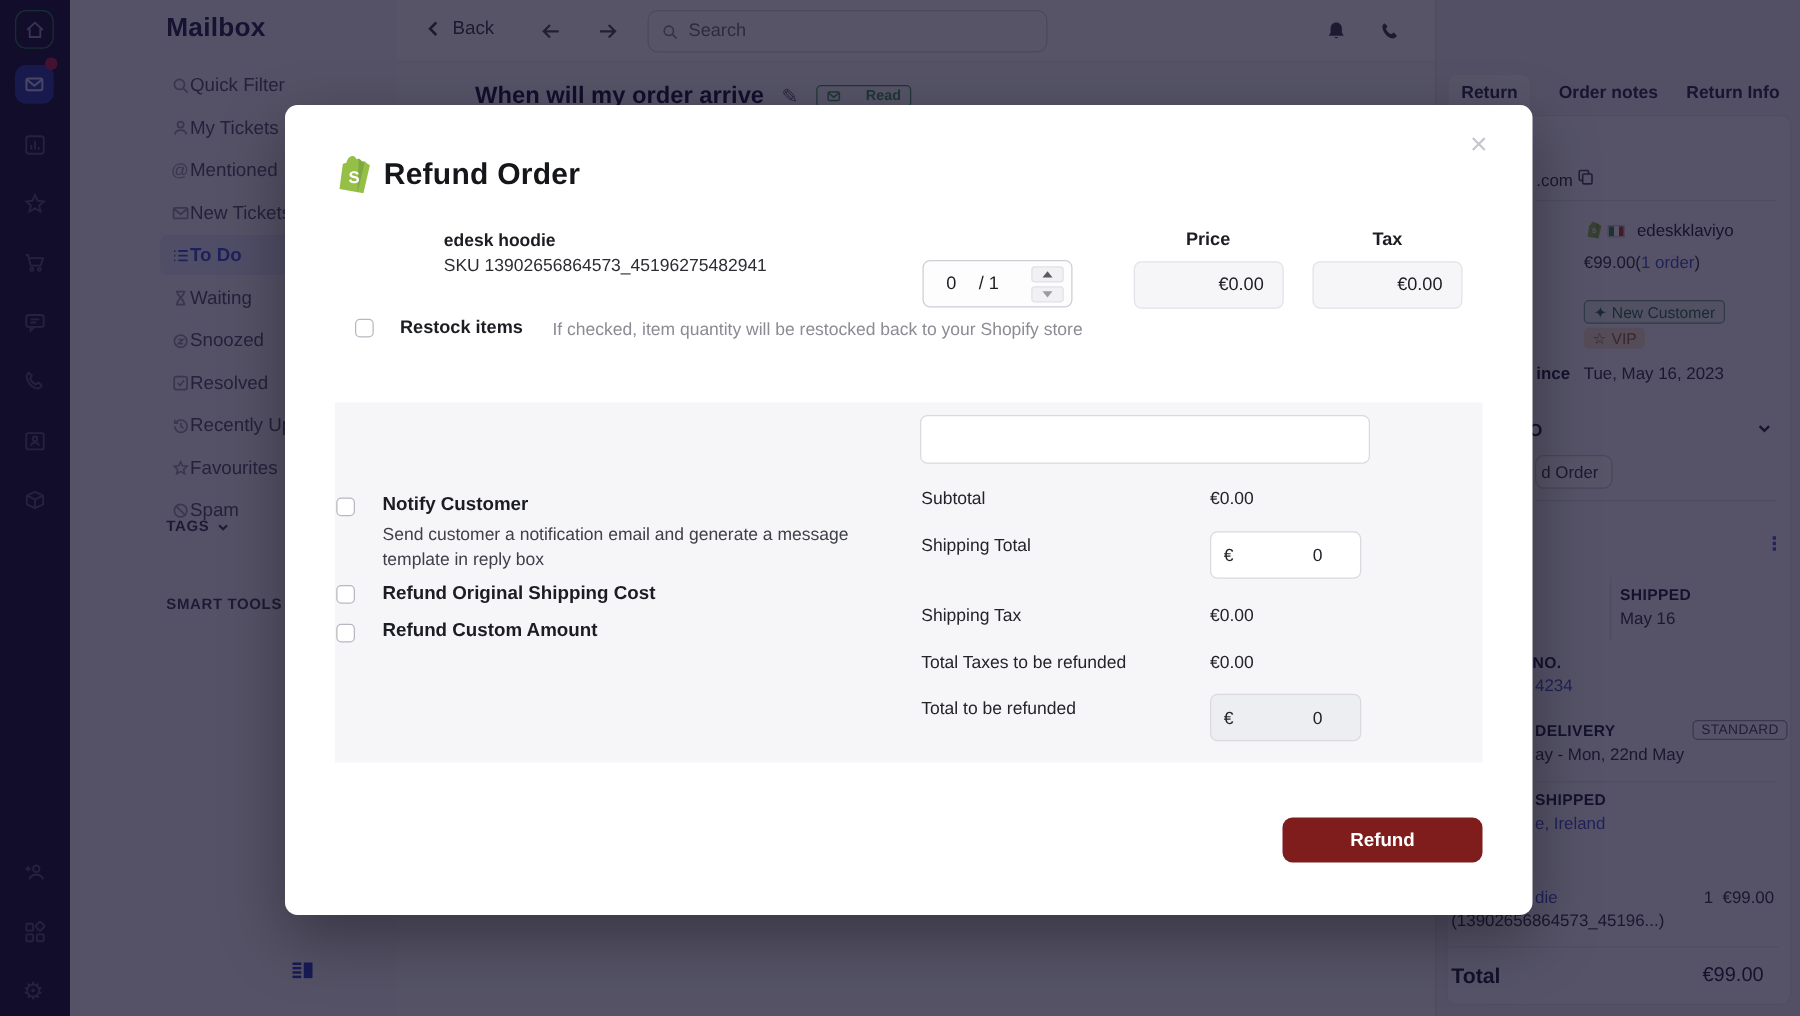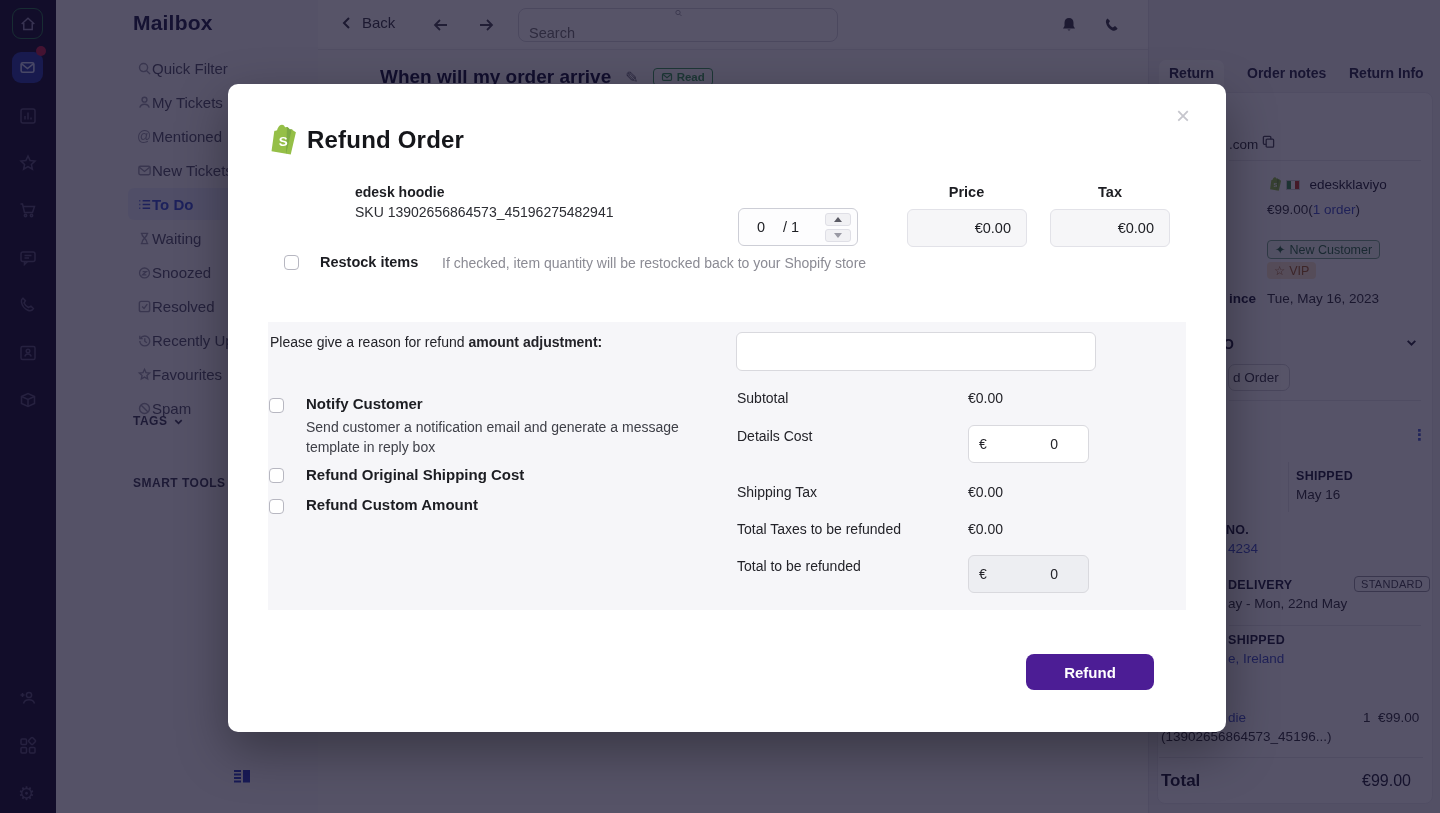--- a/index.html
+++ b/index.html
@@ -25,32 +25,32 @@
   .sb-item.active .sic { color:#3d55d4; }
   .sb-sec { position:absolute; left:77px; font-size:12px; font-weight:bold; letter-spacing:.5px; color:#3f3f58; display:flex; align-items:center; gap:6px; }
   .sb-sec svg { color:#3f3f58; }
   .collapse-ic { position:absolute; left:176px; top:766px; width:20px; height:20px; color:#2e3ebe; }
 
   
   .main { position:absolute; left:318px; top:0; width:830px; height:813px; background:#fbfbfc; z-index:1; }
   .topbar { position:absolute; left:0; top:0; width:830px; height:50px; background:#ffffff; border-bottom:1px solid #e9e9ef; }
   .back { position:absolute; left:22px; top:14px; display:flex; align-items:center; gap:8px; color:#3a3a46; font-size:15px; }
   .nav-arrow { position:absolute; top:16px; color:#4a4a56; }
-  .searchbox { position:absolute; left:200px; top:8px; width:320px; height:34px; border:1px solid #d7d7de; border-radius:8px; background:#fff; display:flex; align-items:center; padding:0 10px; gap:8px; color:#8b8b96;flex-direction:column; }
+  .searchbox { position:absolute; left:200px; top:8px; width:320px; height:34px; border:1px solid #d7d7de; border-radius:8px; background:#fff; display:flex; align-items:center; padding:0 10px; gap:8px; color:#8b8b96; }
   .searchbox input { border:0; outline:none; font-size:14.5px; color:#555; width:100%; background:transparent; font-family:inherit; }
   .tb-ic { position:absolute; top:16px; width:18px; height:18px; color:#3c3c4c; }
   .new-ticket { position:absolute; left:872px; top:8px; height:34px; display:flex; border:1px solid #cfcfd8; border-radius:8px; background:#fff; overflow:hidden; }
   .new-ticket .nt-main { padding:0 14px; display:flex; align-items:center; font-size:14.5px; color:#35353f; }
   .new-ticket .nt-chev { width:44px; border-left:1px solid #cfcfd8; display:flex; align-items:center; justify-content:center; color:#4a4a56; }
   .help-ic { position:absolute; left:1037px; top:15px; width:19px; height:19px; border:1.6px solid #3c3c50; border-radius:50%; color:#3c3c50; font-size:12px; font-weight:bold; display:flex; align-items:center; justify-content:center; }
   .avatar { position:absolute; left:1074px; top:10px; width:30px; height:30px; border-radius:50%; background:#c07f39; color:#f2e3cf; font-size:12px; font-weight:bold; display:flex; align-items:center; justify-content:center; }
   .ticket-head { position:absolute; left:62px; top:66px; display:flex; align-items:center; gap:14px; }
   .ticket-title { font-size:19px; font-weight:bold; color:#15153a; }
   .pencil { color:#6b6b78; font-size:16px; }
-  .read-badge { border:1px solid #3f9e58; color:#3f9e58; border-radius:4px; font-size:11.5px; font-weight:bold; padding:2px 7px; display:flex; align-items:center; gap:4px; }
+  .read-badge { border:1px solid #3f9e58; color:#3f9e58; border-radius:4px; font-size:11.5px; font-weight:bold; padding:2px 7px; display:flex; align-items:center; gap:20px; }
 
   
   .rpanel { position:absolute; left:1148px; top:0; width:292px; height:813px; background:#f1f1f6; border-left:1px solid #e5e5ec; z-index:1; }
   .rcard { position:absolute; left:8px; top:92px; width:276px; height:712px; background:#fcfcfe; border:1px solid #e8e8ef; border-radius:8px; }
   .rtab { position:absolute; top:60px; height:26px; display:flex; align-items:center; font-size:14px; font-weight:bold; color:#2e2e4c; padding:0 10px; border-radius:7px 7px 0 0; }
   .rtab.active { background:#ffffff; }
   .rp { position:absolute; font-size:13.5px; color:#33333f; white-space:nowrap; }
   .rp b { color:#1f1f3d; font-size:12.5px; letter-spacing:.3px; }
   .rlink { color:#4455c8; }
   .rhr { position:absolute; left:80px; width:192px; border-top:1px solid #e4e4ea; }
@@ -91,21 +91,21 @@
   .g-cb3 { position:absolute; left:1px; top:177px; }
   .g-bold { position:absolute; font-size:15px; font-weight:bold; color:#1c1d22; }
   .notify-desc { position:absolute; left:38px; top:95px; width:412px; font-size:14px; color:#3f4048; line-height:20px; }
   .t-label { position:absolute; left:469px; font-size:14px; color:#232329; }
   .t-val { position:absolute; left:700px; font-size:14px; color:#232329; }
   .amt-input { position:absolute; left:700px; width:121px; height:38px; border:1px solid #d9d9de; border-radius:6px; background:#fff; display:flex; align-items:center; padding:0 10px; font-size:14px; color:#232329; }
   .amt-input input { border:0; outline:none; background:transparent; width:100%; text-align:right; padding-right:20px; font-size:14px; color:#232329; font-family:inherit; }
   .amt-input.disabled { background:#edeef2; }
   .btn { position:absolute; top:570px; height:36px; border:0; border-radius:8px; font-size:15px; font-weight:bold; font-family:inherit; display:flex; align-items:center; justify-content:center; }
   .btn-cancel { left:634px; width:159px; background:#eff0f2; color:#17181d; }
-  .btn-refund { left:798px; width:128px; background:#4c1d95; color:#ffffff; }
+  .btn-refund { left:798px; width:160px; background:#7f1d1d; color:#ffffff; }
 
   .shopify-bag { display:block; }
 </style>
 </head>
 <body>
 
 <div class="screen">
 
   <aside class="rail">
     <div class="home-btn">
@@ -490,37 +490,36 @@
     <div class="col-label" style="left:679px; width:119px">Price</div>
     <div class="col-label" style="left:822px; width:120px">Tax</div>
     <div class="money-box" style="left:679px">€0.00</div>
     <div class="money-box" style="left:822px">€0.00</div>
 
     <span class="cb restock-cb"></span>
     <span class="restock-label">Restock items</span>
     <span class="restock-hint">If checked, item quantity will be restocked back to your Shopify store</span>
 
     <div class="gray">
-      <div class="reason-label"><span>Please give a reason for refund </span><b>amount adjustment:</b></div>
       <input class="reason-input" type="text" value="" style="">
 
       <span class="cb g-cb1"></span>
       <span class="g-bold" style="left:38px; top:73px">Notify Customer</span>
       <div class="notify-desc">Send customer a notification email and generate a message template in reply box</div>
 
       <span class="cb g-cb2"></span>
       <span class="g-bold" style="left:38px; top:144px">Refund Original Shipping Cost</span>
 
       <span class="cb g-cb3"></span>
       <span class="g-bold" style="left:38px; top:174px">Refund Custom Amount</span>
 
       <span class="t-label" style="top:68px">Subtotal</span>
       <span class="t-val" style="top:68px">€0.00</span>
 
-      <span class="t-label" style="top:106px">Details Cost</span>
+      <span class="t-label" style="top:106px">Shipping Total</span>
       <div class="amt-input" style="top:103px">
         <span>€</span>
         <input type="text" value="0" style="">
       </div>
 
       <span class="t-label" style="top:162px">Shipping Tax</span>
       <span class="t-val" style="top:162px">€0.00</span>
 
       <span class="t-label" style="top:199px">Total Taxes to be refunded</span>
       <span class="t-val" style="top:199px">€0.00</span>

